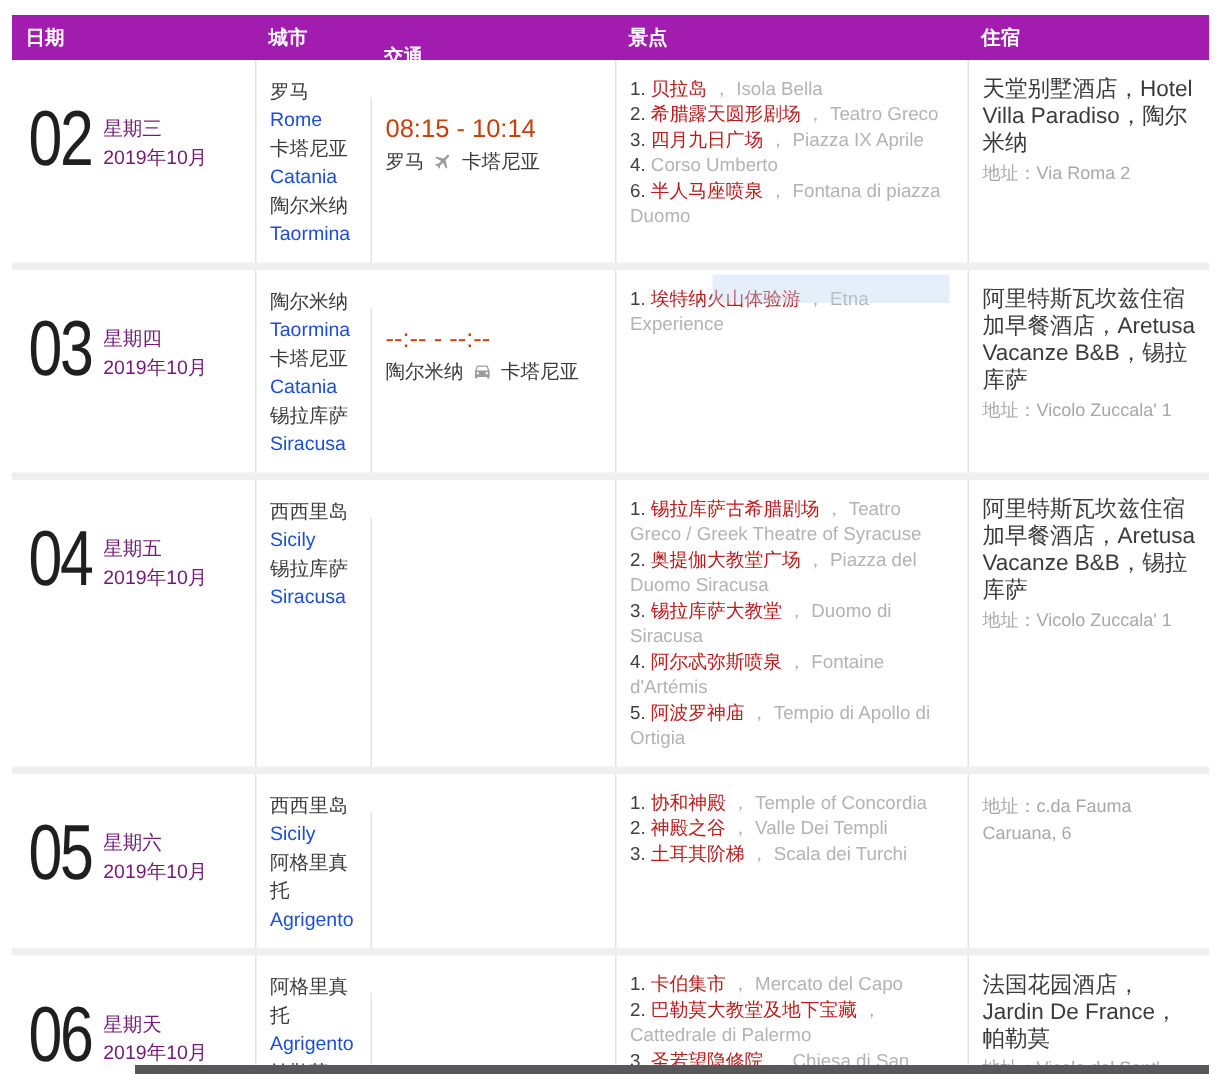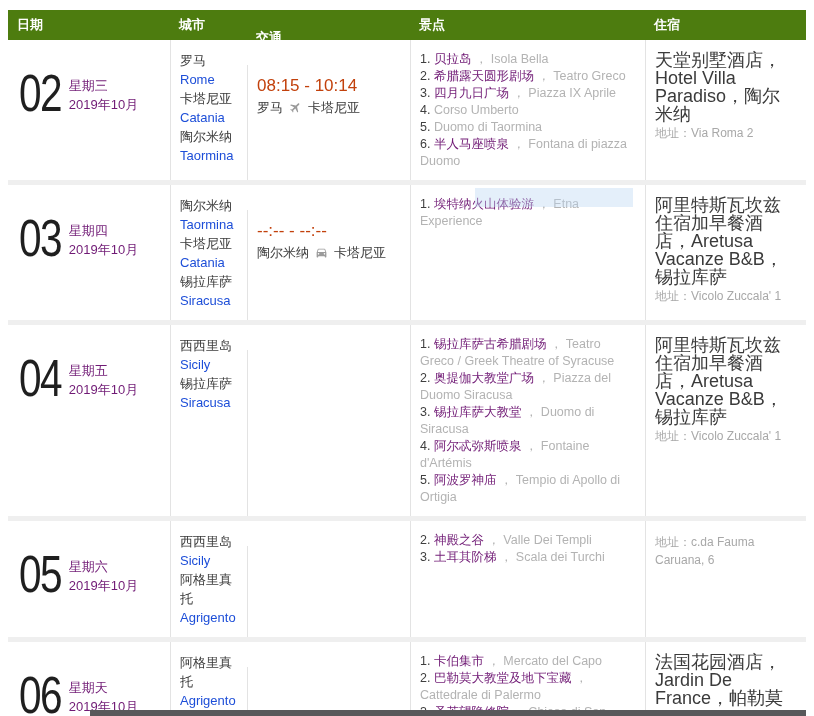--- a/index.html
+++ b/index.html
@@ -4,21 +4,21 @@
 <style>
   html,body{margin:0;padding:0;}
   body{
     width:814px;height:716px;overflow:hidden;background:#ffffff;
     font-family:"Liberation Sans","DejaVu Sans",sans-serif;
     -webkit-font-smoothing:antialiased;
   }
   .page{position:relative;width:814px;height:716px;overflow:hidden;}
   .itinerary-table{position:absolute;left:8px;top:10px;width:798px;}
   
-  .thead{display:flex;background:#4d7c0f;color:#ffffff;height:30px;align-items:center;
+  .thead{display:flex;background:#a21caf;color:#ffffff;height:30px;align-items:center;
          font-size:13px;font-weight:bold;}
   .thead .hcell{padding-left:9px;box-sizing:border-box;}
   
   .row{display:flex;background:#ffffff;}
   .row + .row{border-top:5px solid #efefef;justify-content:center;}
   .cell{box-sizing:border-box;padding:11px 8px 10px 9px;font-size:12.5px;color:#3f3f3f;
         position:relative;}
   .cell + .cell{border-left:1px solid #e3e3e3;}
   .c1{width:162px;} .c2{width:77px;} .c3{width:163px;margin-top:25px;} .c4{width:235px;} .c5{width:161px;}
   
@@ -30,25 +30,25 @@
   
   .city-zh{font-size:13px;line-height:19px;color:#3b3b3b;}
   .city-en{font-size:13px;line-height:19px;color:#1d4ed8;}
   
   .t-time{font-size:17px;line-height:19px;color:#c2410c;margin-bottom:3px;}
   .t-route{font-size:13px;line-height:19px;color:#3b3b3b;display:flex;align-items:center;gap:6px;}
   .t-route svg{width:13px;height:13px;fill:#9b9b9b;flex:0 0 auto;}
   
   .attr-line{line-height:17px;margin:0;}
   .attr-num{color:#3f3f3f;}
-  .attr-zh{color:#701a75;}
+  .attr-zh{color:#b91c1c;}
   .attr-sep{color:#b3b3b3;}
   .attr-en{color:#b3b3b3;}
   
-  .h-name{font-size:18px;line-height:18px;color:#3b3b3b;}
+  .h-name{font-size:15px;line-height:18px;color:#3b3b3b;}
   .h-addr{font-size:12px;line-height:18px;color:#a8a8a8;margin-top:1px;}
   
   .sel-artifact{position:absolute;left:64px;top:3px;width:158px;height:19px;
                 background:rgba(188,216,242,0.40);pointer-events:none;}
   
   .next-table-bar{position:absolute;left:90px;top:710px;width:716px;height:6px;background:#58585a;}
 </style>
 </head>
 <body>
 
@@ -86,21 +86,20 @@
                 <path d="M21,16v-2l-8-5V3.5C13,2.67,12.33,2,11.5,2S10,2.67,10,3.5V9l-8,5v2l8-2.5V19l-2,1.5V22l3.5-1l3.5,1v-1.5L13,19v-5.5L21,16z"></path>
               </svg>
               <span>卡塔尼亚</span>
             </div>
           </div>
           <div class="cell c4">
             <div class="attr-line"><span class="attr-num">1. </span><span class="attr-zh">贝拉岛</span><span class="attr-sep"> ， </span><span class="attr-en">Isola Bella</span></div>
             <div class="attr-line"><span class="attr-num">2. </span><span class="attr-zh">希腊露天圆形剧场</span><span class="attr-sep"> ， </span><span class="attr-en">Teatro Greco</span></div>
             <div class="attr-line"><span class="attr-num">3. </span><span class="attr-zh">四月九日广场</span><span class="attr-sep"> ， </span><span class="attr-en">Piazza IX Aprile</span></div>
             <div class="attr-line"><span class="attr-num">4. </span><span class="attr-en">Corso Umberto</span></div>
-            <div class="attr-line"><span class="attr-num">5. </span><span class="attr-en">Duomo di Taormina</span></div>
             <div class="attr-line"><span class="attr-num">6. </span><span class="attr-zh">半人马座喷泉</span><span class="attr-sep"> ， </span><span class="attr-en">Fontana di piazza Duomo</span></div>
           </div>
           <div class="cell c5">
             <div class="h-name">天堂别墅酒店，Hotel Villa Paradiso，陶尔米纳</div>
             <div class="h-addr">地址：Via Roma 2</div>
           </div>
         </div>
         <div class="row" style="min-height: 103px;">
           <div class="cell c1 c-date">
             <span class="day">03</span>
@@ -172,20 +171,21 @@
             </div>
           </div>
           <div class="cell c2">
             <div class="city-zh">西西里岛</div>
             <div class="city-en">Sicily</div>
             <div class="city-zh">阿格里真托</div>
             <div class="city-en">Agrigento</div>
           </div>
           <div class="cell c3"></div>
           <div class="cell c4">
+            <div class="attr-line"><span class="attr-num">1. </span><span class="attr-zh">协和神殿</span><span class="attr-sep"> ， </span><span class="attr-en">Temple of Concordia</span></div>
             <div class="attr-line"><span class="attr-num">2. </span><span class="attr-zh">神殿之谷</span><span class="attr-sep"> ， </span><span class="attr-en">Valle Dei Templi</span></div>
             <div class="attr-line"><span class="attr-num">3. </span><span class="attr-zh">土耳其阶梯</span><span class="attr-sep"> ， </span><span class="attr-en">Scala dei Turchi</span></div>
           </div>
           <div class="cell c5">
             <div class="h-addr">地址：c.da Fauma Caruana, 6</div>
           </div>
         </div>
         <div class="row" style="min-height: 178px;">
           <div class="cell c1 c-date">
             <span class="day">06</span>

